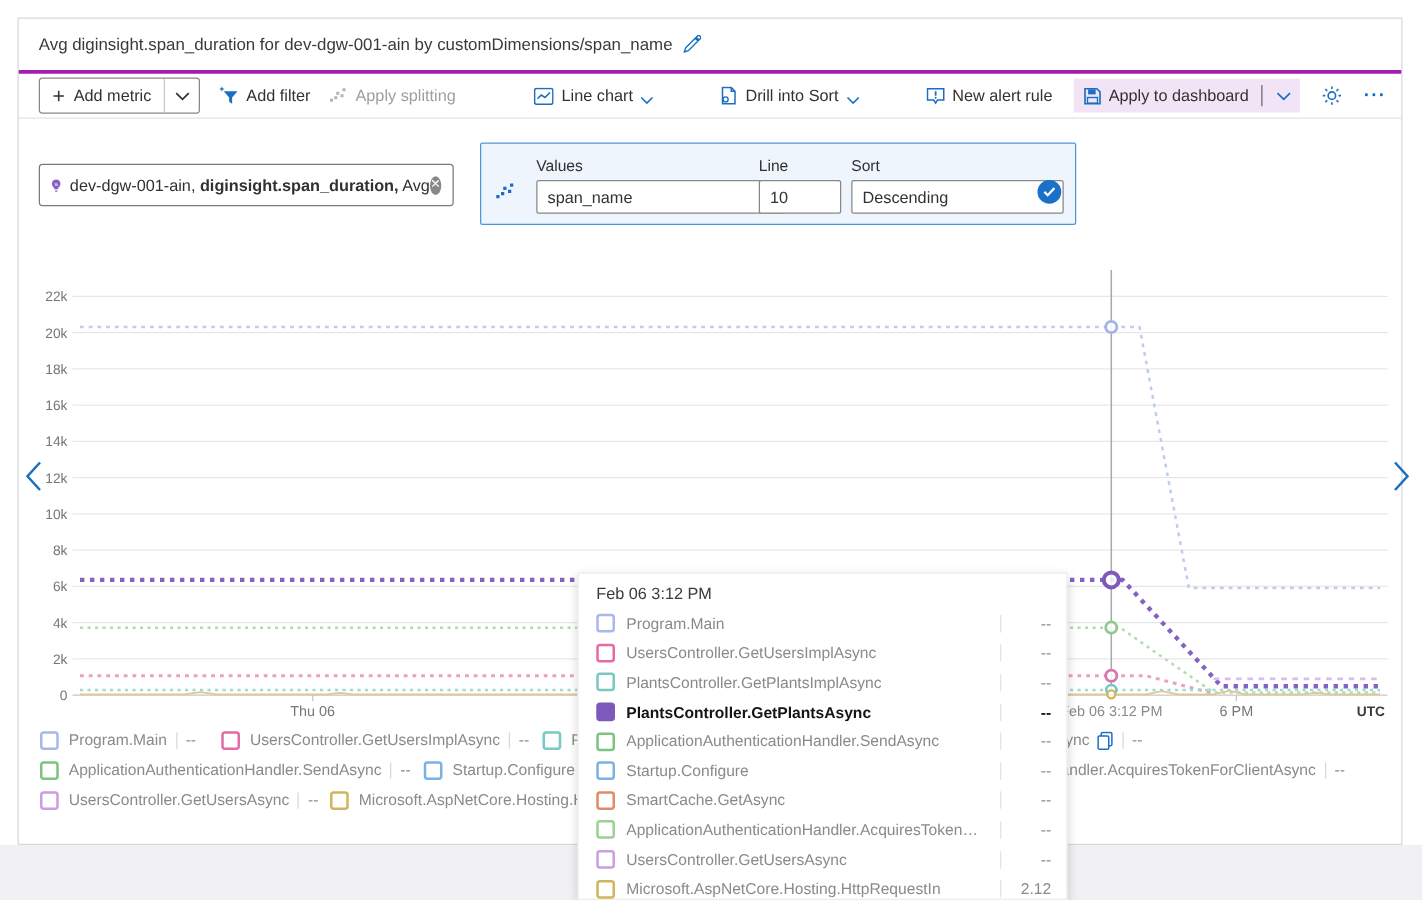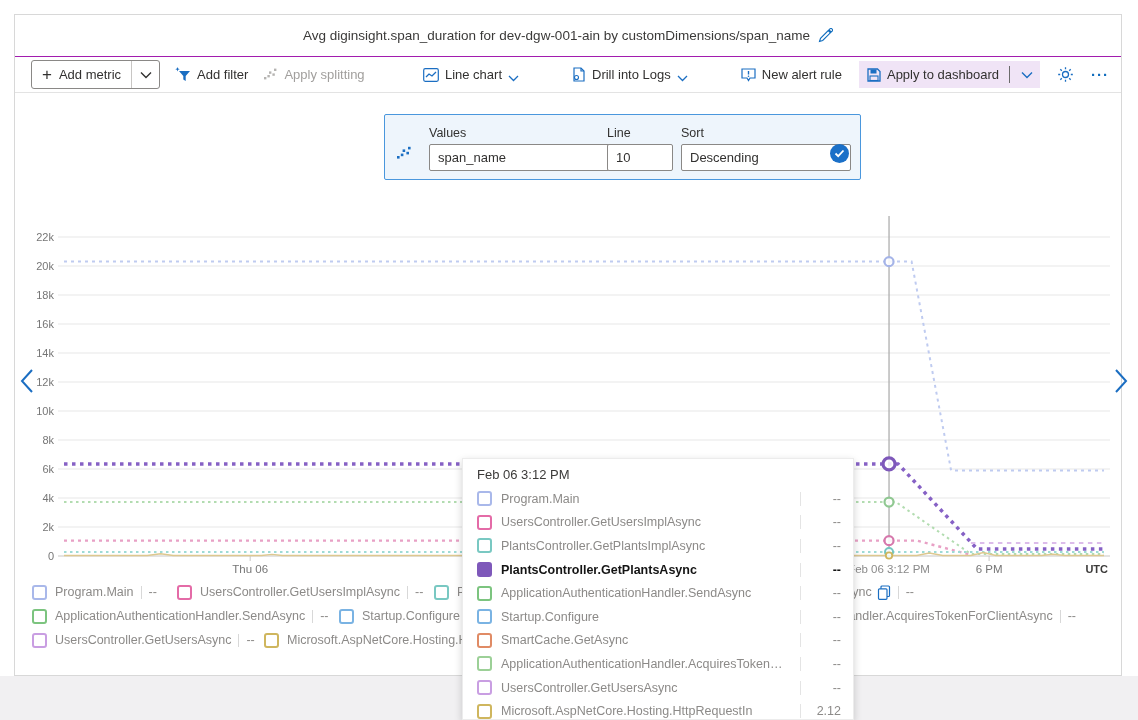--- a/index.html
+++ b/index.html
@@ -2,21 +2,21 @@
 <html><head>
 <meta charset="utf-8">
 <style>
   html,body{margin:0;padding:0;}
   .stage{position:relative;width:1138px;height:720px;overflow:hidden;background:#ffffff;
          font-family:"Liberation Sans","DejaVu Sans",sans-serif;color:#323130;}
   .page-strip{position:absolute;left:0;top:676px;right:0;bottom:0;background:#f1f0f2;}
   .card{position:absolute;left:14px;top:14px;width:1108px;height:662px;background:#fff;
         border:1px solid #d8d8d8;box-sizing:border-box;}
   
-  .title-row{height:41px;display:flex;align-items:center;padding:0 16px;border-bottom:1px solid #a21caf;justify-content:center;}
+  .title-row{height:41px;display:flex;align-items:center;padding:0 16px;border-bottom:3px solid #a21caf;}
   .title-text{font-size:13.5px;color:#3b3a39;}
   .pencil{margin-left:8px;display:inline-flex;cursor:pointer;}
   
   .toolbar{height:35px;display:flex;align-items:center;padding:0 12px 0 16px;border-bottom:1px solid #e3e3e3;font-size:13px;}
   .split-btn{display:flex;align-items:center;border:1px solid #8a8886;border-radius:3px;height:27px;overflow:hidden;cursor:pointer;background:#fff;}
   .split-btn .main{display:flex;align-items:center;gap:7px;padding:0 10px;height:100%;}
   .split-btn .plus{font-size:17px;font-weight:400;color:#323130;line-height:1;}
   .split-btn .dd{display:flex;align-items:center;justify-content:center;width:27px;height:100%;border-left:1px solid #c8c6c4;}
   .tb-item{display:flex;align-items:center;gap:6px;margin-left:15px;cursor:pointer;white-space:nowrap;}
   .tb-item.disabled{color:#a19f9d;cursor:default;}
@@ -124,21 +124,21 @@
               <polyline points="1,1 5.5,5.5 10,1" fill="none" stroke="#1b6ec2" stroke-width="1.3"></polyline>
             </svg>
         </div>
 
         <div class="tb-ritem">
           <svg class="icon" width="14" height="15" viewBox="0 0 14 15">
             <path d="M2 1 L9 1 L12 4 L12 14 L2 14 Z" fill="none" stroke="#1b6ec2" stroke-width="1.2"></path>
             <path d="M9 1 L9 4 L12 4" fill="none" stroke="#1b6ec2" stroke-width="1.2"></path>
             <circle cx="4.5" cy="10.5" r="2" fill="none" stroke="#1b6ec2" stroke-width="1.1"></circle>
           </svg>
-          <span>Drill into Logs</span>
+          <span>Drill into Sort</span>
           <svg class="icon" width="11" height="7" viewBox="0 0 11 7">
               <polyline points="1,1 5.5,5.5 10,1" fill="none" stroke="#1b6ec2" stroke-width="1.3"></polyline>
             </svg>
         </div>
 
         <div class="tb-ritem">
           <svg class="icon" width="15" height="14" viewBox="0 0 15 14">
             <path d="M1 1 L14 1 L14 10 L9 10 L7.5 12.5 L6 10 L1 10 Z" fill="none" stroke="#1b6ec2" stroke-width="1.2"></path>
             <line x1="7.5" y1="3" x2="7.5" y2="6.5" stroke="#1b6ec2" stroke-width="1.4"></line>
             <circle cx="7.5" cy="8.2" r="0.8" fill="#1b6ec2"></circle>
@@ -166,20 +166,34 @@
             <g fill="none" stroke="#1b6ec2" stroke-width="1.3">
               <circle cx="8.5" cy="8.5" r="3"></circle>
               <path d="M8.5 1.2 L8.5 3.2 M8.5 13.8 L8.5 15.8 M1.2 8.5 L3.2 8.5 M13.8 8.5 L15.8 8.5 M3.3 3.3 L4.8 4.8 M12.2 12.2 L13.7 13.7 M13.7 3.3 L12.2 4.8 M4.8 12.2 L3.3 13.7"></path>
             </g>
           </svg>
         </span>
         <span class="dots">···</span>
       </div>
     </div>
 
+    <div class="pill">
+      <svg class="icon" width="13" height="17" viewBox="0 0 13 17">
+        <path d="M6.5 0.5 C3.2 0.5 0.8 2.9 0.8 6 C0.8 8 2 9.4 3 10.6 C3.7 11.4 4.2 12.2 4.3 13 L8.7 13 C8.8 12.2 9.3 11.4 10 10.6 C11 9.4 12.2 8 12.2 6 C12.2 2.9 9.8 0.5 6.5 0.5 Z" fill="#8661c5"></path>
+        <rect x="4.3" y="13.8" width="4.4" height="1.3" rx="0.6" fill="#8661c5"></rect>
+        <rect x="4.9" y="15.6" width="3.2" height="1.1" rx="0.5" fill="#8661c5"></rect>
+        <path d="M4.7 5 L6.2 8.6 L7.1 5.6 L8.6 8.6" fill="none" stroke="#ffffff" stroke-width="0.9"></path>
+      </svg>
+      <span class="pill-text">
+        <span>dev-dgw-001-ain,</span>
+        <b>diginsight.span_duration,</b>
+        <span>Avg</span>
+      </span>
+      <span class="pill-close">✕</span>
+    </div>
 
     <div class="split-panel">
       <svg class="icon" width="16" height="14" viewBox="0 0 16 14" style="position:absolute;left:11px;top:31px;">
         <g fill="#1b6ec2">
           <rect x="1" y="10" width="2.6" height="2.6"></rect>
             <rect x="4.8" y="7.6" width="2.6" height="2.6"></rect>
           <rect x="6.6" y="3.4" width="2.6" height="2.6"></rect>
             <rect x="10.4" y="5.8" width="2.6" height="2.6"></rect>
           <rect x="12" y="0.8" width="2.6" height="2.6"></rect>
         </g>

